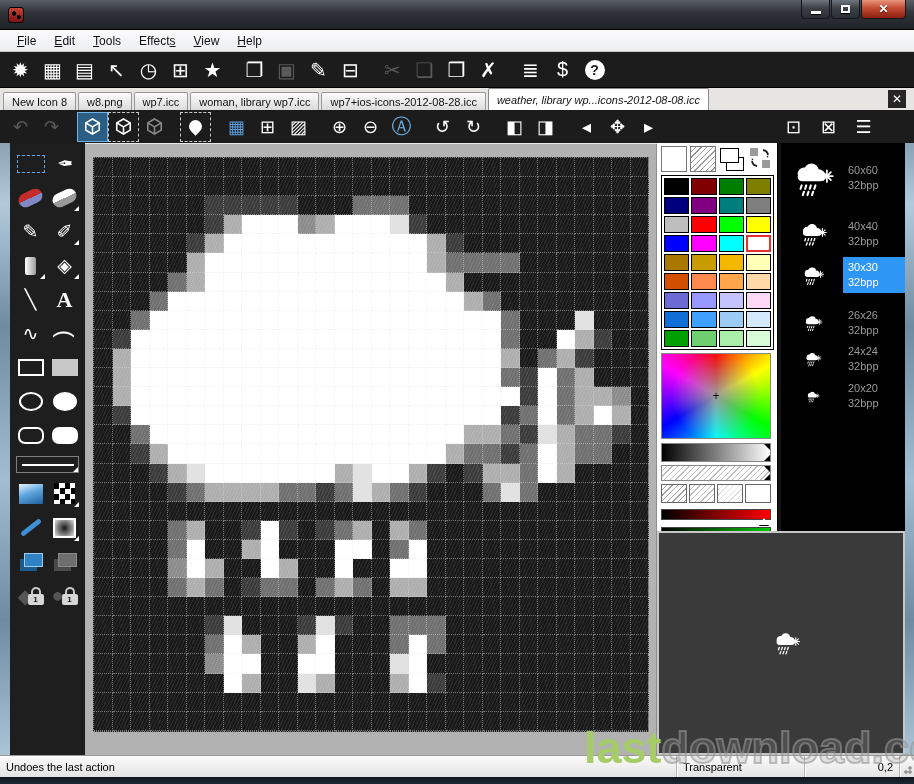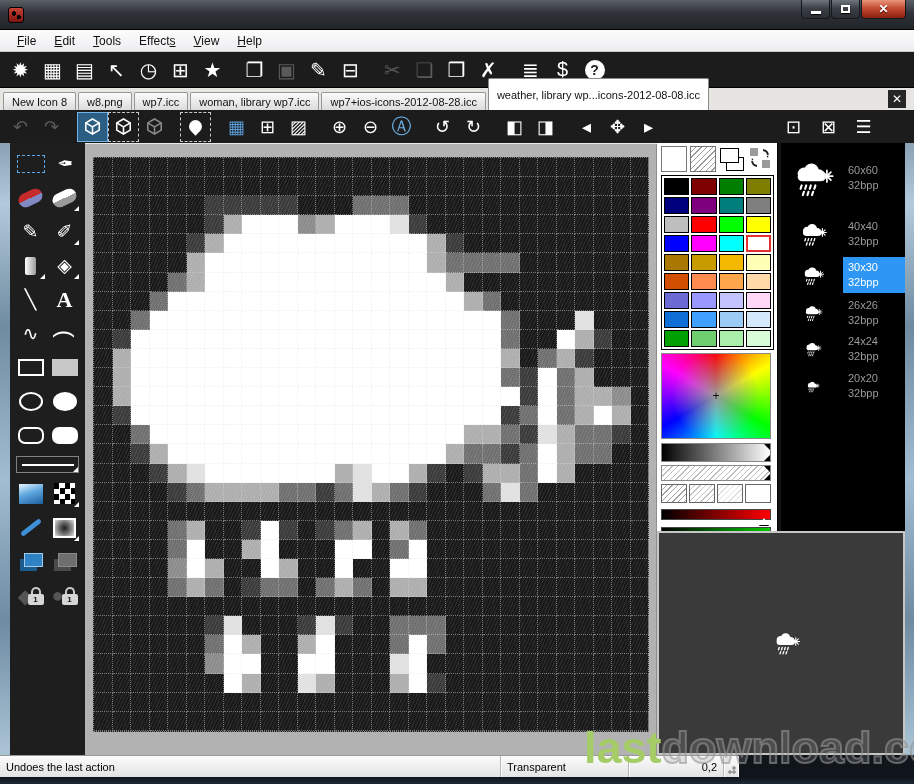--- a/index.html
+++ b/index.html
@@ -37,21 +37,21 @@
   .tbtn.dis { color:#5A5A5A; }
   .tbtn.gap { margin-left:10px; }
   .tbtn .circ { width:20px; height:20px; background:#fff; color:#1c1c1c; border-radius:50%;
     font-size:14px; font-weight:bold; display:flex; align-items:center; justify-content:center; }
 
   .tabbar { position:absolute; top:88px; left:0; width:914px; height:22px; background:#E7E5E1;
     display:flex; align-items:flex-end; padding-left:3px; }
   .tab { height:18px; margin-right:2px; padding:0 8px; font-size:11px; color:#111;
     background:linear-gradient(#FBFBFB,#DCDCDC); border:1px solid #979797; border-bottom:none;
     border-radius:2px 2px 0 0; display:flex; align-items:center; white-space:nowrap; }
-  .tab.active { height:32px; background:#fff; border-color:#8A8A8A; }
+  .tab.active { height:22px; background:#fff; border-color:#8A8A8A;font-style:italic; }
   .tab-close { position:absolute; right:8px; top:2px; width:18px; height:18px; background:#262626;
     color:#fff; font-size:12px; display:flex; align-items:center; justify-content:center; }
 
   .tb2 { position:absolute; top:110px; left:0; width:914px; height:33px; background:#1C1C1C;
     display:flex; align-items:center; padding-left:6px; gap:2px; }
   .tb2 .tbtn { height:28px; width:29px; font-size:18px; }
   .tb2 .sel3d { background:#2B5E82; outline:1px solid #6FB3E8; }
   .tb2 .dashed { outline:1px dashed #C9C9C9; }
   .tb2 .blueg { color:#5B9BD5; }
   .tb2 .bluez { color:#6CB2E8; font-size:20px; }
@@ -140,21 +140,21 @@
     font-size:11px; overflow:hidden; }
   .szrow { display:flex; align-items:center; }
   .szicon { width:62px; flex:none; display:flex; justify-content:center; align-items:center; }
   .szlabels { flex:1; padding:3px 2px 3px 5px; line-height:15px; }
   .szrow.sel .szlabels { background:#2E96F5; color:#fff; }
 
   .preview { height:224px; background:#3A3A3A; border:2px solid #C6C6C6; position:relative; }
   .preview-icon { position:absolute; left:46%; top:44%; }
 
   
-  .status { position:absolute; top:755px; left:0; width:738px; height:22px;
+  .status { position:absolute; top:755px; left:0; width:914px; height:22px;
     background:linear-gradient(#FBFBFB,#E3E3E3); border-top:1px solid #999; display:flex;
     align-items:stretch; font-size:11px; color:#000; }
   .scell { display:flex; align-items:center; padding:0 6px; border-right:1px solid #B5B5B5;
     box-shadow:1px 0 0 #fff; }
   .scell.grow { flex:1; }
   .scell.ra { justify-content:flex-end; }
   .grip { width:14px; border-right:none; background:
     radial-gradient(circle at 10px 16px,#999 0 1.5px,transparent 2px),
     radial-gradient(circle at 6px 16px,#999 0 1.5px,transparent 2px),
     radial-gradient(circle at 10px 12px,#999 0 1.5px,transparent 2px); }
@@ -1437,21 +1437,21 @@
                   <line x1="17" y1="28.5" x2="16" y2="31.5"></line>
                   <line x1="21" y1="28.5" x2="20" y2="31.5"></line>
                 </g>
               </svg>
             </div>
             <div class="szlabels">
               <div>30x30</div>
               <div>32bpp</div>
             </div>
           </div>
-          <div class="szrow" style="height: 36px;">
+          <div class="szrow" style="height: 36px; margin-top: 10px;">
             <div class="szicon">
               <svg width="21" height="18" viewBox="0 0 40 34">
 <g fill="#fff">
                   <circle cx="13" cy="13" r="5.5"></circle>
                   <circle cx="19.5" cy="10.5" r="6.5"></circle>
                   <circle cx="26" cy="14" r="5"></circle>
                   <rect x="7.5" y="11.5" width="23.5" height="8" rx="4"></rect>
                 </g>
 <g stroke="#fff" stroke-width="1.5" stroke-linecap="round">
                   <line x1="33" y1="10" x2="33" y2="20"></line>

